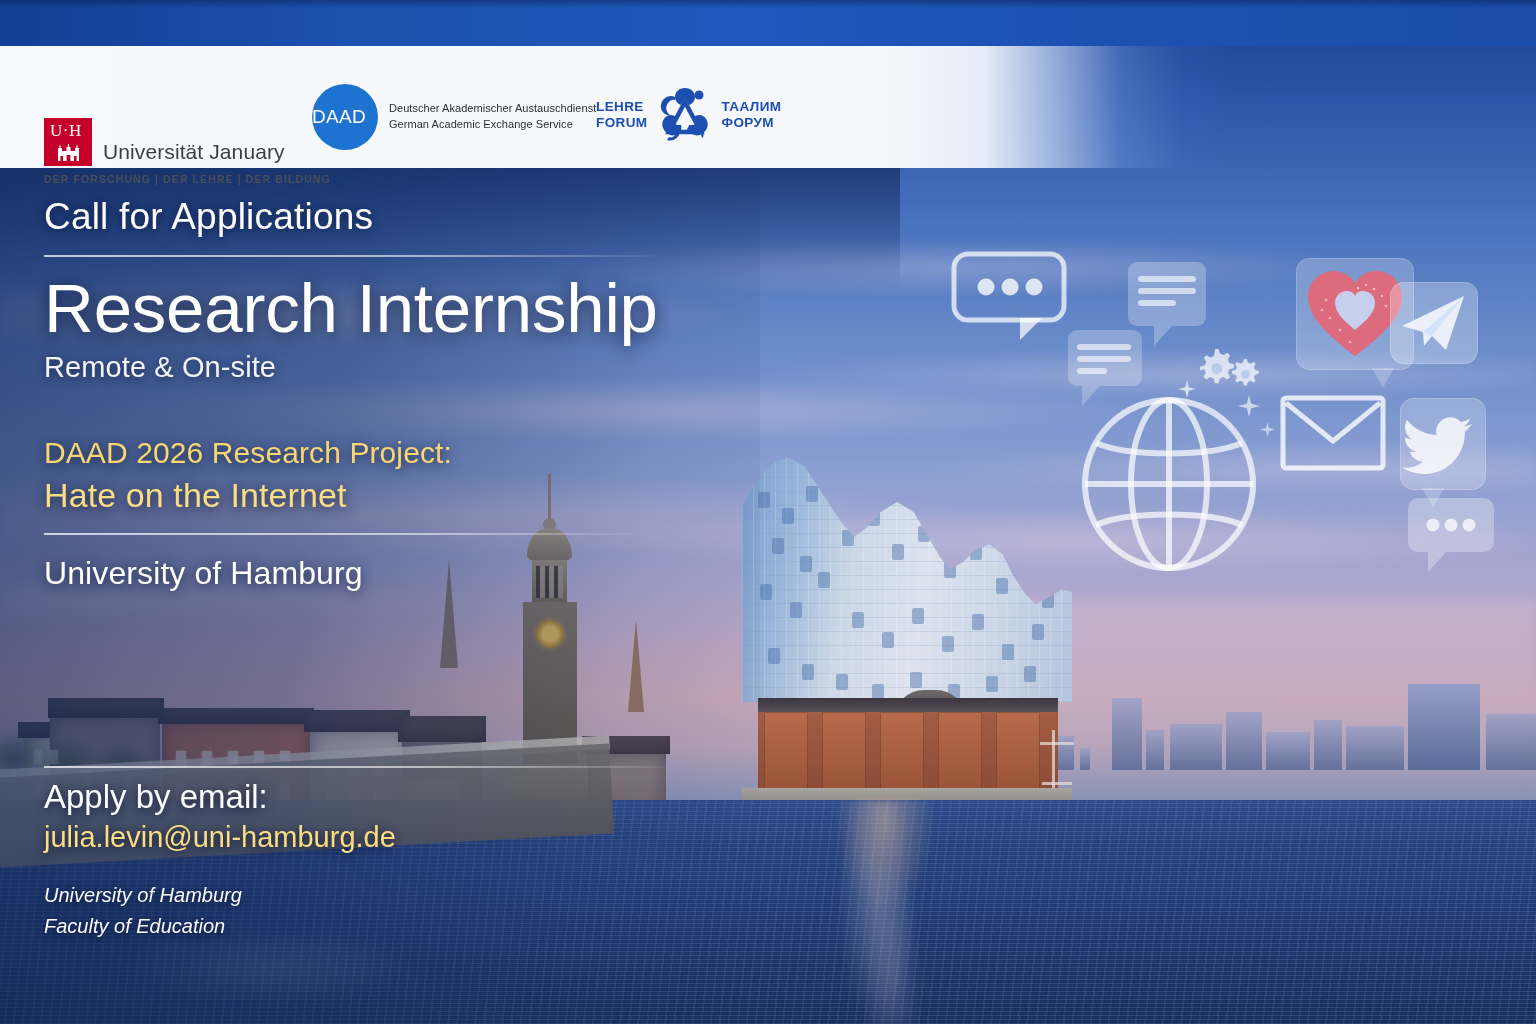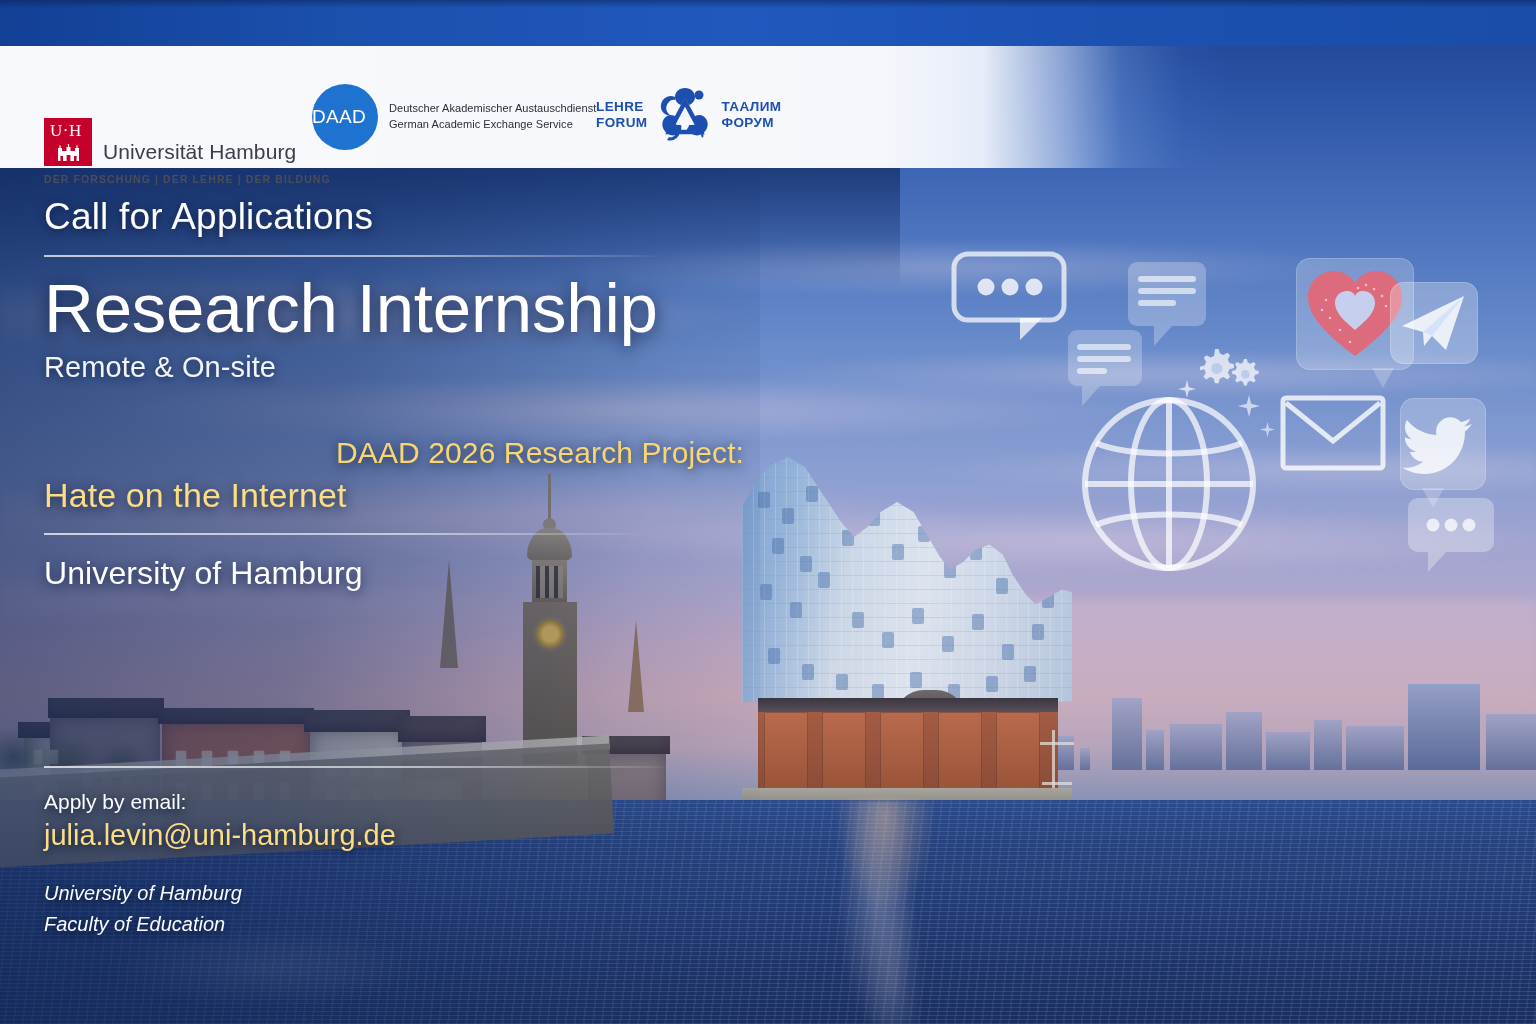--- a/index.html
+++ b/index.html
@@ -340,42 +340,41 @@
   .t-sub {
     font-size:29px; font-weight:400; color:#f2f4fa;
     margin-top:6px; letter-spacing:.1px;
     text-shadow:0 2px 10px rgba(6,18,52,.7);
   }
 
   .t-proj {
     font-size:30px; font-weight:400; color:#f8d672;
     margin-top:52px; letter-spacing:.1px;
     text-shadow:0 2px 11px rgba(10,20,50,.8);
-    text-align:right;
   }
   .t-proj2 {
     font-size:34px; font-weight:400; color:#fbdd83;
     margin-top:6px; letter-spacing:.1px;
     text-shadow:0 2px 12px rgba(10,20,50,.82);
   }
   .t-uni {
     font-size:32px; font-weight:400; color:#fff;
     margin-top:20px; letter-spacing:.1px;
     text-shadow:0 2px 12px rgba(6,18,52,.78);
   }
 
   
   .bottom { position:absolute; left:44px; top:752px; width:700px; }
   .t-deadline {
     font-size:33px; font-weight:400; color:#fbdd83;
     letter-spacing:.1px;
     text-shadow:0 2px 12px rgba(8,16,44,.88);
   }
   .t-apply {
-    font-size:21px; color:#fbfcff; margin-top:22px;
+    font-size:33px; color:#fbfcff; margin-top:10px;
     text-shadow:0 2px 10px rgba(8,16,44,.85);
   }
   .t-email {
     font-size:29px; color:#fbdd83; margin-top:5px;
     text-shadow:0 2px 10px rgba(8,16,44,.88);
   }
   .t-foot {
     font-size:20px; color:#fafbff; font-style:italic;
     margin-top:26px; line-height:1.55;
     text-shadow:0 2px 9px rgba(8,16,44,.85);
@@ -691,21 +690,21 @@
           <rect x="10.9" y="2" width="1.2" height="3.3"></rect>
           <rect x="19.4" y="3.4" width="1.2" height="3"></rect>
         </g>
         <g fill="#c4002b">
           <rect x="9.6" y="13" width="3.8" height="6"></rect>
           <rect x="3.4" y="14" width="2.6" height="5"></rect>
           <rect x="17" y="14" width="2.6" height="5"></rect>
         </g>
       </svg>
     </div>
-    <div class="uh-name">Universität Hamburg</div>
+    <div class="uh-name">Universität January</div>
     <div class="uh-tag">DER FORSCHUNG | DER LEHRE | DER BILDUNG</div>
   </div>
 
   <div class="daad">
     <div class="daad-circle">
       <span>DAAD</span>
     </div>
     <div class="daad-txt">
       <div>Deutscher Akademischer Austauschdienst</div>
       <div>German Academic Exchange Service</div>

